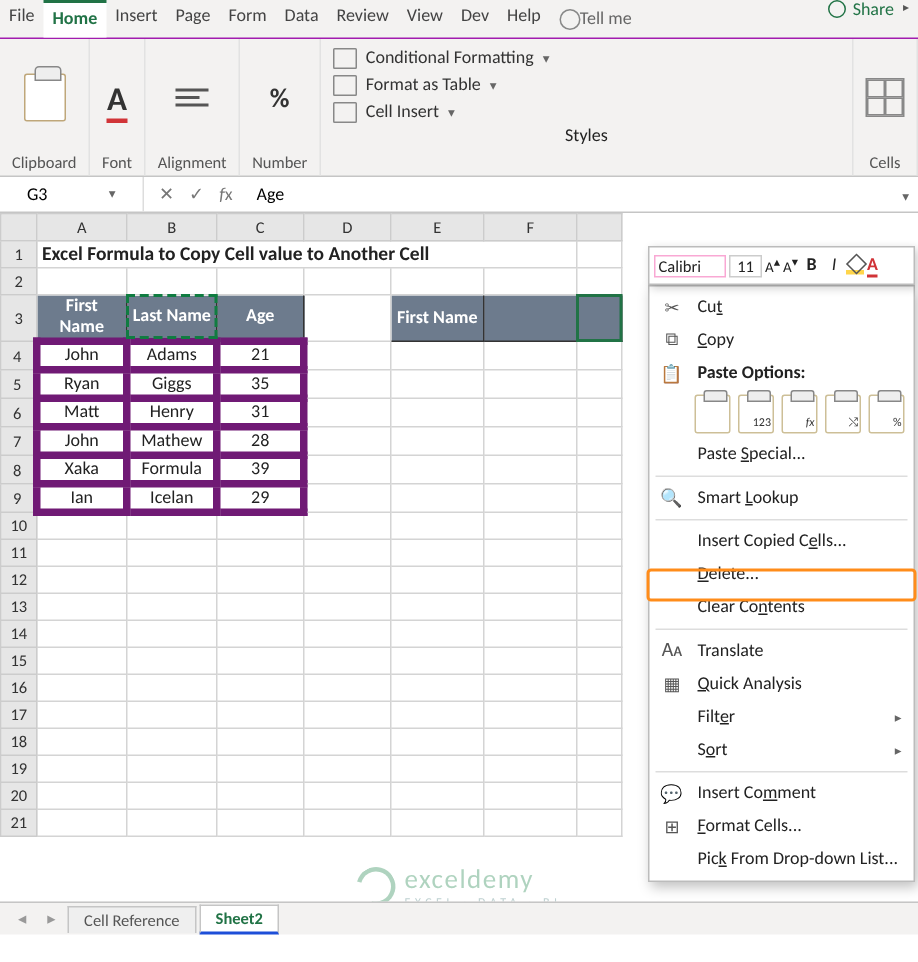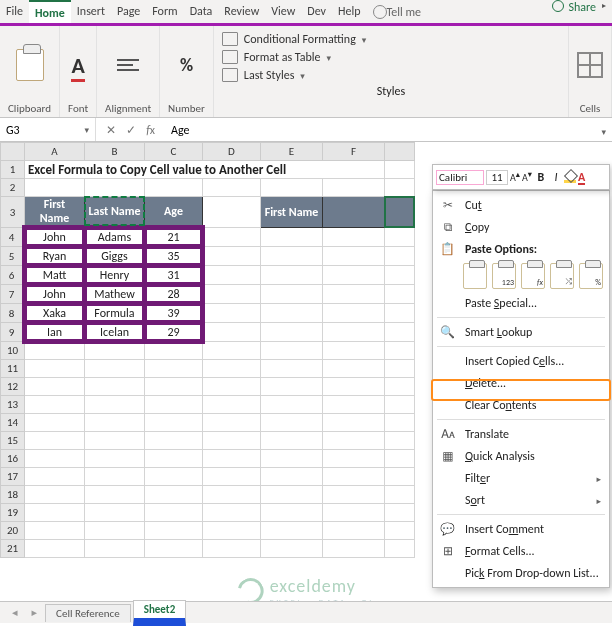--- a/index.html
+++ b/index.html
@@ -1,18 +1,18 @@
 <!DOCTYPE html>
 <html><head>
 <meta charset="utf-8">
 <style>
   * { box-sizing: border-box; margin: 0; padding: 0; font-family: "Segoe UI", Calibri, sans-serif; }
   body { background: #fff; width: 612px; height: 641px; overflow: hidden; position: relative; font-size: 12px; color: #222; }
 
-  .tabbar { display: flex; background: #f3f2f1; height: 26px; align-items: stretch; border-bottom: 3px solid #a21caf; }
+  .tabbar { display: flex; background: #f3f2f1; height: 26px; align-items: stretch; border-bottom: 1px solid #a21caf; }
   .tab { padding: 4px 6px; font-size: 12px; color: #444; cursor: pointer; white-space: nowrap; }
   .tab.active { background: #fff; color: #217346; border-top: 2px solid #217346; font-weight: 600; }
   .tellme-wrap { display: flex; align-items: center; gap: 0; padding: 0 6px; color: #666; }
   .bulb { width: 14px; height: 14px; border: 1px solid #888; border-radius: 50%; position: relative; }
   .spacer-flex { flex: 1; }
   .share { display: flex; align-items: flex-start; gap: 4px; padding: 0 6px; color: #217346; }
   .share-icon { width: 12px; height: 12px; border: 1px solid #217346; border-radius: 50%; }
 
   .ribbon { display: flex; background: #f3f2f1; height: 92px; border-bottom: 1px solid #c5c5c5; }
   .rgroup { display: flex; flex-direction: column; align-items: center; justify-content: flex-end; padding: 4px 8px 2px; border-right: 1px solid #e2e2e2; }
@@ -28,21 +28,21 @@
   .gnum { font-size: 18px; font-weight:bold; color:#333; }
   .gcells { width:26px; height:26px; border:1px solid #888; display:grid; grid-template-columns:1fr 1fr; grid-template-rows:1fr 1fr; }
   .gcells span{border:1px solid #888;}
   .styles-group { flex:1; display:flex; flex-direction:column; padding:4px 8px 2px; border-right:1px solid #e2e2e2;}
   .styles-row { display:flex; align-items:center; gap:6px; padding:2px 0; font-size:12px; color:#333; }
   .dd { font-size:9px; color:#666; }
   .drop { font-size:8px; color:#555; margin-left:2px;}
   .mini-icon { width:16px; height:14px; border:1px solid #888; border-radius:1px; display:inline-block; }
 
   .namebox-row { display:flex; align-items:center; height:24px; border-bottom:1px solid #c5c5c5; background:#fff; }
-  .namebox { width:96px; padding:0 6px; border-right:1px solid #ddd; height:100%; display:flex; align-items:center; }
+  .namebox { width:96px; padding:0 18px; border-right:1px solid #ddd; height:100%; display:flex; align-items:center; }
   .namebox input { border:none; width:100%; font-size:12px; outline:none; }
   .fx-btns { display:flex; align-items:center; gap:10px; padding:0 10px; color:#777; }
   .fx-btns span{cursor:pointer;}
   .fbar { flex:1; padding:0 6px; position:relative; }
   .fbar input { width:100%; border:none; font-size:12px; outline:none; }
   .fbar-dd { position:absolute; right:6px; top:3px; color:#666; font-size:9px; }
 
   .gridwrap { position:relative; height: 438px; overflow:hidden; }
   table.sheet { border-collapse:collapse; table-layout:fixed; }
   .colhdr th, .rowhdr { background:#e6e6e6; font-weight:400; color:#333; border:1px solid #ccc; font-size:11px; }
@@ -78,21 +78,21 @@
   .paste-opts { display:flex; gap:5px; padding:3px 0 3px 30px; }
   .popt { width:24px; height:26px; border:1px solid #cdbf97; border-radius:2px; background:#fff; position:relative; }
   .popt:before{content:""; position:absolute; top:-4px; left:5px; width:14px; height:6px; border:1px solid #888; border-radius:2px 2px 0 0; background:#eee;}
   .popt .sub{position:absolute; bottom:1px; right:1px; font-size:8px; color:#333; background:#fff;}
   .hl { position:absolute; border:2px solid #ff8c1a; border-radius:3px; pointer-events:none; z-index:60;}
   .hl1 { top:379px; left:431px; width:180px; height:22px; }
 
   .sheettabs { position:absolute; bottom:18px; left:0; right:0; height:22px; background:#f3f2f1; border-top:1px solid #c5c5c5; display:flex; align-items:center; font-size:11px; gap:2px; padding:0 6px;}
   .navarr { color:#999; padding:0 6px; cursor:pointer;}
   .stab { padding:2px 10px; border:1px solid #c5c5c5; border-bottom:none; background:#efefef; color:#555; cursor:pointer;}
-  .stab.active { background:#fff; color:#217346; font-weight:600; border-bottom:8px solid #1d4ed8;}
+  .stab.active { background:#fff; color:#217346; font-weight:600; border-bottom:2px solid #1d4ed8;}
   .watermark { position:absolute; bottom:34px; left:50%; transform:translateX(-50%); display:flex; align-items:center; gap:6px; opacity:.55; color:#6fb08c; font-size:18px; font-weight:300; letter-spacing:1px; pointer-events:none;}
   .watermark .logo{ width:26px; height:26px; border:3px solid #6fb08c; border-left-color:transparent; border-radius:50%; transform:rotate(-30deg);}
   .watermark small{display:block; font-size:8px; letter-spacing:3px; color:#8aa;}
 </style>
 </head>
 <body>
 
 <div class="tabbar">
   <div class="tab">File</div>
   <div class="tab active">Home</div>
@@ -151,21 +151,21 @@
         <span>Conditional Formatting</span>
         <span class="dd">▾</span>
       </div>
     <div class="styles-row">
         <span class="mini-icon"></span>
         <span>Format as Table</span>
         <span class="dd">▾</span>
       </div>
     <div class="styles-row">
         <span class="mini-icon"></span>
-        <span>Last Styles</span>
+        <span>Cell Insert</span>
         <span class="dd">▾</span>
       </div>
     <div class="glabel" style="text-align:center">Styles</div>
   </div>
   <div class="rgroup">
     <div class="gicon">
         <div class="gcells">
           <span></span>
           <span></span>
           <span></span>

